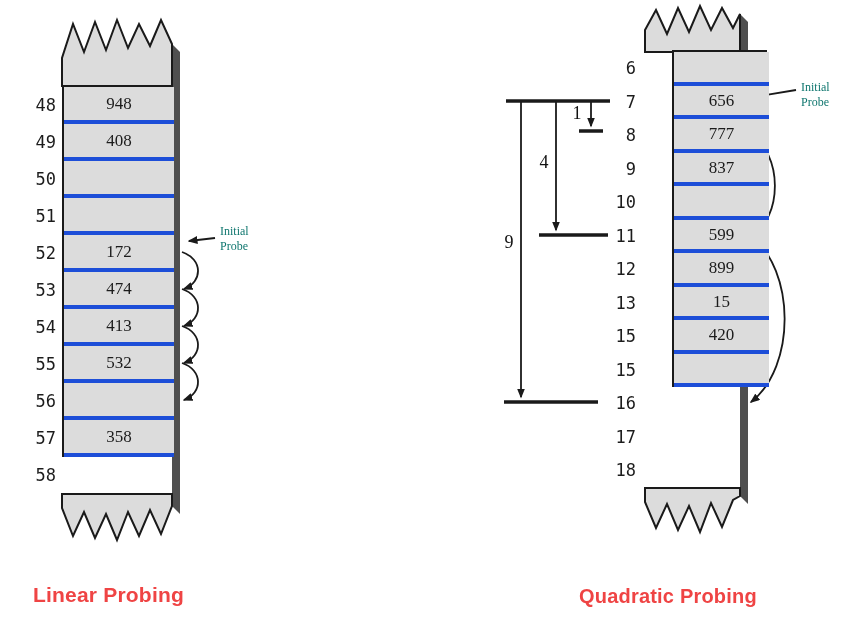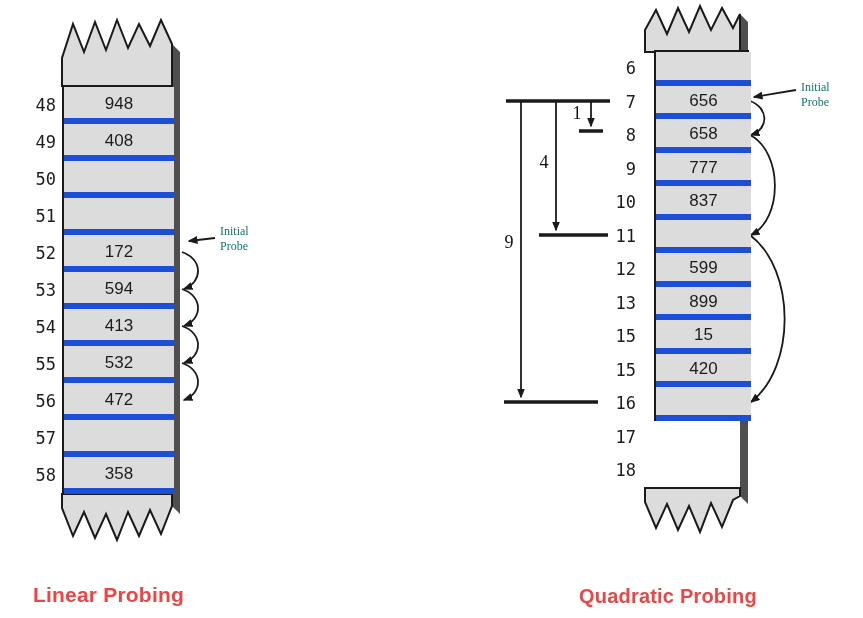--- a/index.html
+++ b/index.html
@@ -34,24 +34,24 @@
     position: absolute;
     display: flex;
     flex-direction: column;
     border: 2px solid #1a1a1a;
     border-bottom: none;
     box-sizing: content-box;
     background: #dcdcdc;
   }
   .cell {
     box-sizing: border-box;
-    border-bottom: 6px solid #1d4ed8;
+    border-bottom: 4px solid #1d4ed8;
     background: #dcdcdc;
     text-align: center;
-    font-family: Liberation Sans, sans-serif;
+    font-family: Liberation Serif, serif;
     font-size: 17px;
     color: #1c1c1c;
   }
   .fig-linear .idx   { height: 37px;   line-height: 37px; }
   .fig-linear .cell  { height: 37px;   line-height: 34px; width: 110px; }
   .fig-quadratic .idx  { height: 33.5px; line-height: 33.5px; }
   .fig-quadratic .cell { height: 33.5px; line-height: 30.5px; width: 95px; }
   .probe-label {
     position: absolute;
     width: 54px;
@@ -132,24 +132,23 @@
         <div class="idx">56</div>
         <div class="idx">57</div>
         <div class="idx">58</div>
       </div>
     <div id="linear-cells" class="cells" style="left:62px; top:85px; width:106px;">
         <div class="cell">948</div>
         <div class="cell">408</div>
         <div class="cell"></div>
         <div class="cell"></div>
         <div class="cell">172</div>
-        <div class="cell">594</div>
+        <div class="cell">474</div>
         <div class="cell">413</div>
         <div class="cell">532</div>
-        <div class="cell">472</div>
         <div class="cell"></div>
         <div class="cell">358</div>
       </div>
     <div class="probe-label" style="left:220px; top:224px;">Initial Probe</div>
     <div class="fig-title" style="left:33px; top:583px;">Linear Probing</div>
   </div>
 
   <div class="fig-quadratic">
     <div id="quadratic-idx" class="idxcol" style="left:594px; top:52px; width:42px;">
         <div class="idx">6</div>
@@ -159,24 +158,23 @@
         <div class="idx">10</div>
         <div class="idx">11</div>
         <div class="idx">12</div>
         <div class="idx">13</div>
         <div class="idx">15</div>
         <div class="idx">15</div>
         <div class="idx">16</div>
         <div class="idx">17</div>
         <div class="idx">18</div>
       </div>
-    <div id="quadratic-cells" class="cells" style="left:654px; top:50px; width:91px;">
+    <div id="quadratic-cells" class="cells" style="left:672px; top:50px; width:91px;">
         <div class="cell"></div>
         <div class="cell">656</div>
-        <div class="cell">658</div>
         <div class="cell">777</div>
         <div class="cell">837</div>
         <div class="cell"></div>
         <div class="cell">599</div>
         <div class="cell">899</div>
         <div class="cell">15</div>
         <div class="cell">420</div>
         <div class="cell"></div>
       </div>
     <div class="probe-label" style="left:801px; top:80px;">Initial Probe</div>

